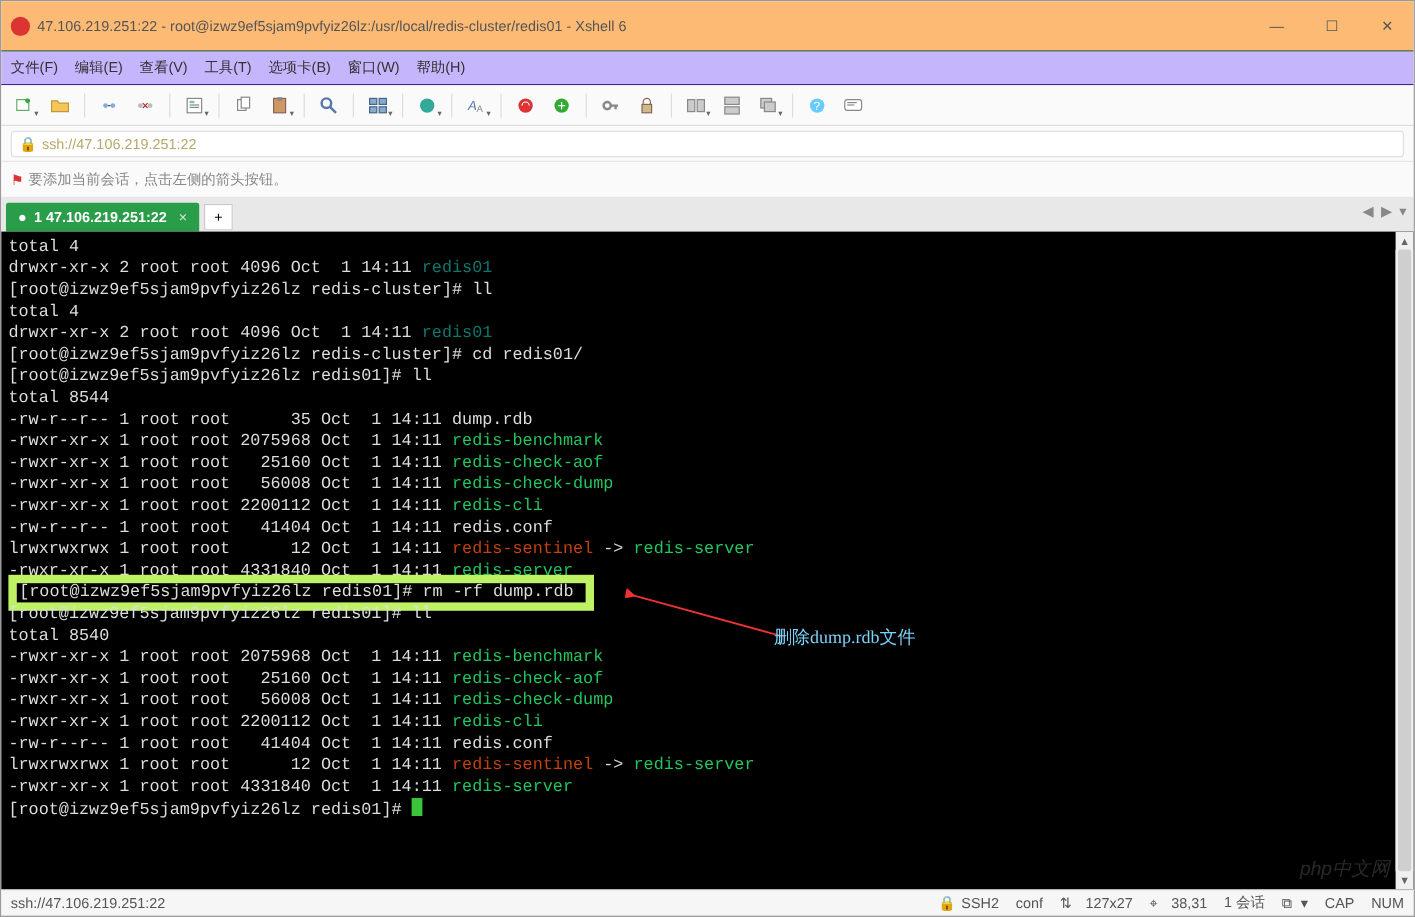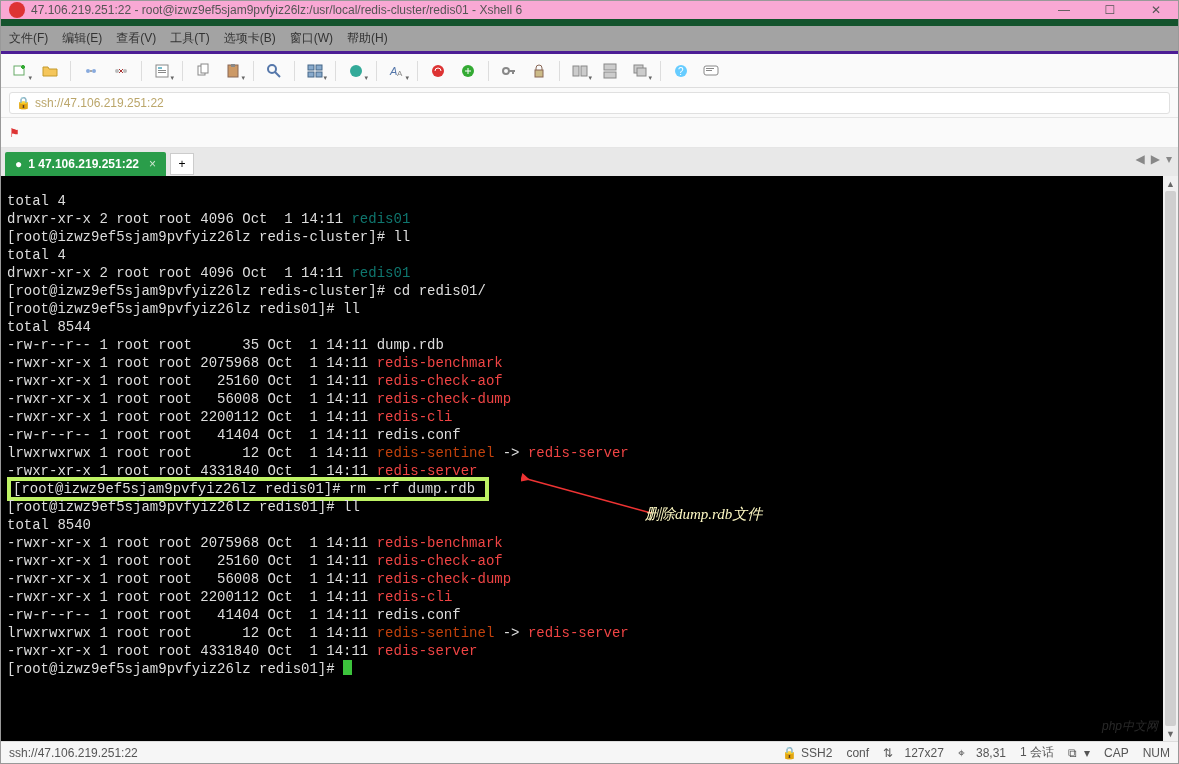--- a/index.html
+++ b/index.html
@@ -8,39 +8,39 @@
     font-size: 12px;
     background: #f0f0f0;
     width: 1179px;
     height: 764px;
     overflow: hidden;
     display: flex;
     flex-direction: column;
     border: 1px solid #999;
   }
   .titlebar {
-    height: 25px;
-    background: #f9a8d4;
+    height: 42px;
+    background: #fdba74;
     display: flex;
     align-items: center;
     padding: 0 8px;
-    border-bottom: 7px solid #14532d;
+    border-bottom: 1px solid #14532d;
   }
   .titlebar .app-icon { width:16px; height:16px; background:#d33; border-radius:50%; margin-right:6px; }
   .titlebar .title-text { flex:1; color:#555; font-size:12px; }
   .titlebar .win-btns { display:flex; gap:18px; color:#555; }
   .titlebar .win-btn { width:28px; text-align:center; cursor:pointer; }
   .menubar {
     height: 28px;
-    background: #a3a3a3;
+    background: #c4b5fd;
     display:flex;
     align-items:center;
     padding: 0 8px;
     gap: 14px;
-    border-bottom: 3px solid #4c1d95;
+    border-bottom: 1px solid #4c1d95;
     color:#333;
   }
   .menubar span { cursor:pointer; }
   .toolbar {
     height: 34px;
     background: #fafafa;
     display:flex;
     align-items:center;
     padding: 0 6px;
     gap: 4px;
@@ -106,60 +106,59 @@
   }
   .tab-nav {
     position:absolute; right:6px; top:4px; color:#888; display:flex; gap:6px; align-items:center;
   }
   .terminal-wrap { flex:1; background:#000; position:relative; overflow:hidden; }
   .terminal {
     font-family: "Consolas","Courier New",monospace;
     font-size: 14px;
     line-height: 18px;
     color:#ddd;
-    padding: 16px 6px;
+    padding: 4px 6px;
     white-space: pre;
     position:relative;
   }
-  .c-green { color:#ef4444; }
+  .c-green { color:#22c55e; }
   .c-cyan  { color:#c2410c; }
   .c-blue  { color:#0f766e; }
   .cursorblk {
     display:inline-block; width:9px; height:15px; background:#3cc33c; vertical-align:-2px;
   }
   .hl-box {
-    border:4px solid #bef264;
+    border:7px solid #bef264;
     padding: 0 2px;
   }
   .annot {
     position:absolute;
-    color:#fef9c3;
+    color:#7dd3fc;
     font-family: "SimSun","宋体",serif;
     font-size:15px;
-    font-style:italic;
   }
   .arrow-svg { position:absolute; pointer-events:none; }
   .scrollbar {
     position:absolute; right:0; top:0; bottom:0; width:15px; background:#f0f0f0;
     display:flex; flex-direction:column;
   }
   .sb-btn { height:15px; display:flex; align-items:center; justify-content:center; color:#666; font-size:9px; cursor:pointer;}
   .sb-track { flex:1; background:#f0f0f0; position:relative;}
   .sb-thumb { position:absolute; left:2px; right:2px; top:0; height:100%; background:#cfcfcf; border-radius:2px;}
   .statusbar {
     height:22px; background:#f6f6f6; border-top:1px solid #ddd;
     display:flex; align-items:center; padding:0 8px; color:#555;
     font-size:12px;
   }
   .statusbar .spacer { flex:1; }
   .status-item { margin-left:14px; display:flex; align-items:center; gap:4px;}
   .lock2 { color:#c8a030; }
   .watermark {
     position:absolute; right:20px; bottom:6px;
-    color:rgba(200,200,200,0.2); font-size:12px; font-style:italic;
+    color:rgba(200,200,200,0.2); font-size:16px; font-style:italic;
     pointer-events:none;
     font-family: sans-serif;
   }
 </style>
 </head>
 <body>
 
 <div class="titlebar">
   <div class="app-icon"></div>
   <div class="title-text">47.106.219.251:22 - root@izwz9ef5sjam9pvfyiz26lz:/usr/local/redis-cluster/redis01 - Xshell 6</div>
@@ -329,20 +328,21 @@
 
 <div class="addressbar">
   <div class="addr-inner">
     <span class="lock">🔒</span>
     <span>ssh://47.106.219.251:22</span>
   </div>
 </div>
 
 <div class="hintbar">
   <span class="flag">⚑</span>
+  <span>要添加当前会话，点击左侧的箭头按钮。</span>
 </div>
 
 <div class="tabbar">
   <div class="tab">
     <span class="dot">●</span>
     <span>1 47.106.219.251:22</span>
     <span class="close">×</span>
   </div>
   <div class="tab-add">+</div>
   <div class="tab-nav">

